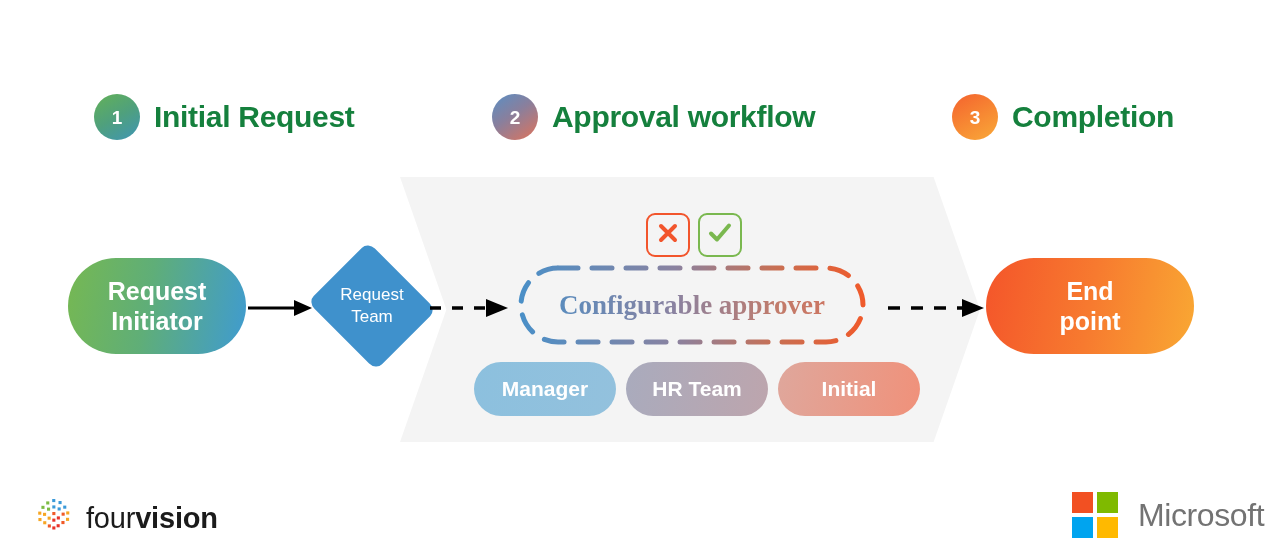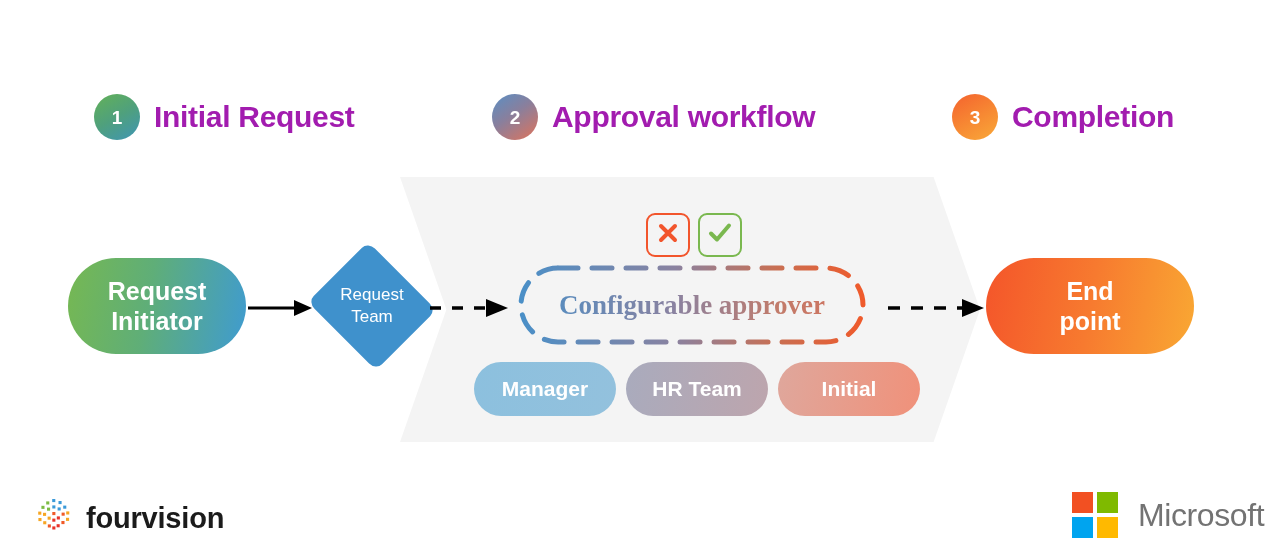--- a/index.html
+++ b/index.html
@@ -48,21 +48,21 @@
     line-height: 1;
     flex: 0 0 auto;
   }
   .badge-1 { background: linear-gradient(150deg, #63b157 0%, #4fa07d 50%, #3f95b5 100%); }
   .badge-2 { background: linear-gradient(145deg, #5a8fc4 0%, #8a7f9c 45%, #e0735a 100%); }
   .badge-3 { background: linear-gradient(150deg, #f4622e 0%, #f78a33 55%, #f9a939 100%); }
 
   .step-label {
     font-size: 30px;
     font-weight: bold;
-    color: #a21caf;
+    color: #15803d;
     white-space: nowrap;
     letter-spacing: -0.3px;
   }
 
   
   .band {
     position: absolute;
     left: 400px;
     top: 177px;
     width: 580px;
@@ -227,21 +227,21 @@
     display: flex;
     align-items: center;
     gap: 12px;
   }
   .fv-word {
     font-size: 29px;
     color: #1b1b1b;
     letter-spacing: -0.2px;
     line-height: 1;
   }
-  .fv-light { font-weight: 700; }
+  .fv-light { font-weight: 400; }
   .fv-bold { font-weight: bold; }
 
   .logo-microsoft {
     position: absolute;
     left: 1072px;
     top: 492px;
     display: flex;
     align-items: center;
     gap: 20px;
   }

